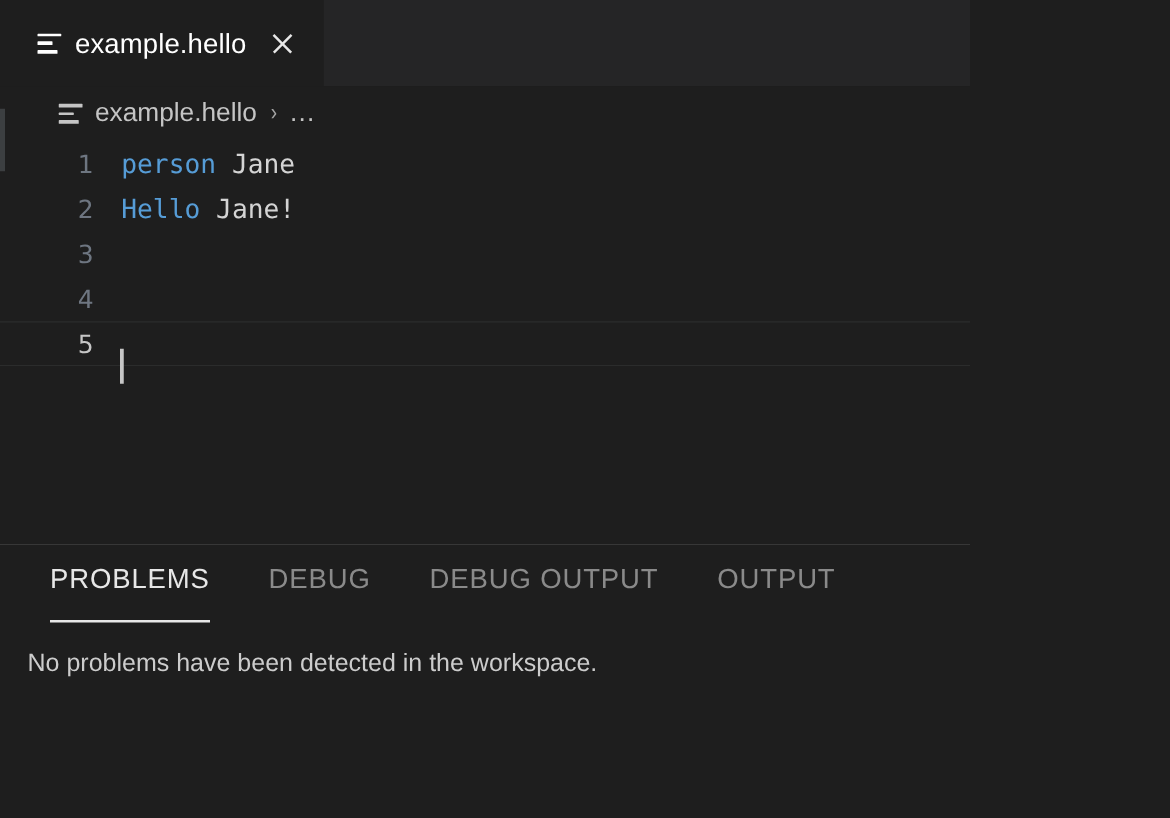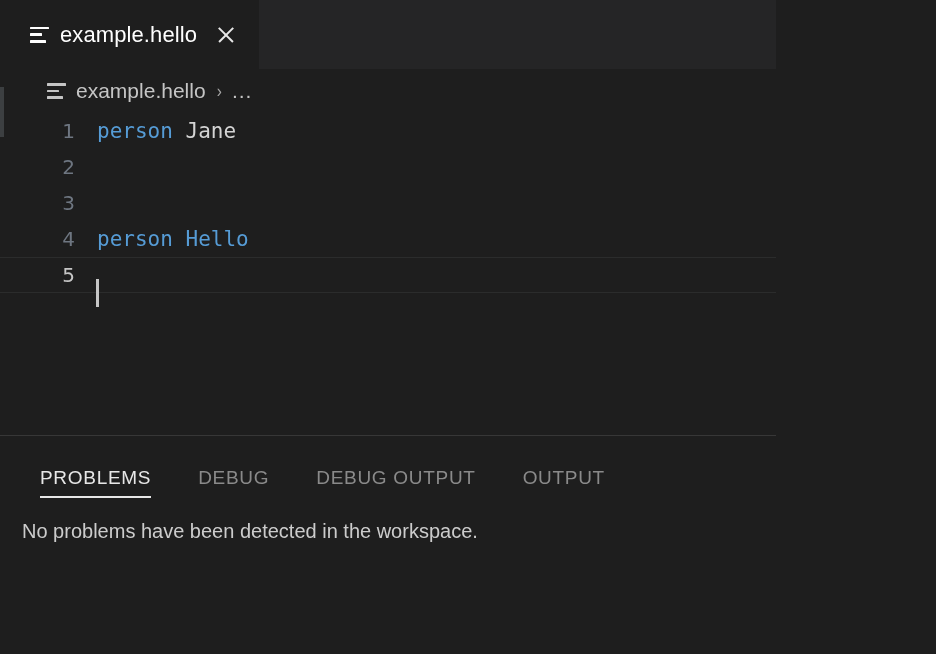--- a/index.html
+++ b/index.html
@@ -201,24 +201,24 @@
   }
   .panel-tabs {
     display: flex;
     align-items: flex-end;
     height: 62px;
     padding-left: 40px;
     gap: 47px;
     flex: 0 0 auto;
   }
   .panel-tab {
-    font-size: 19px;
+    font-size: 22px;
     letter-spacing: 0.7px;
     color: #8a8a8a;
-    padding-bottom: 9px;
+    padding-bottom: 22px;
     cursor: pointer;
     position: relative;
     white-space: nowrap;
   }
   .panel-tab.active {
     color: #e7e7e7;
   }
   .panel-tab.active::after {
     content: "";
     position: absolute;
@@ -274,30 +274,30 @@
 
     <div class="code-area">
 
       <div class="code-line">
         <span class="gutter">1</span>
         <span class="code-text"><span class="tok-kw">person</span><span class="tok-id"> </span><span class="tok-id">Jane</span></span>
       </div>
 
       <div class="code-line">
         <span class="gutter">2</span>
+        <span class="code-text"><span class="tok-kw">Hello</span><span class="tok-id"> </span><span class="tok-id">Jane!</span></span>
       </div>
 
       <div class="code-line">
         <span class="gutter">3</span>
         <span class="code-text"></span>
       </div>
 
       <div class="code-line">
         <span class="gutter">4</span>
-        <span class="code-text"><span class="tok-kw">person</span><span class="tok-id"> </span><span class="tok-kw">Hello</span></span>
       </div>
 
       <div class="code-line current">
         <span class="gutter">5</span>
         <span class="code-text"><span class="caret"></span><span></span></span>
       </div>
 
     </div>
   </div>
 

